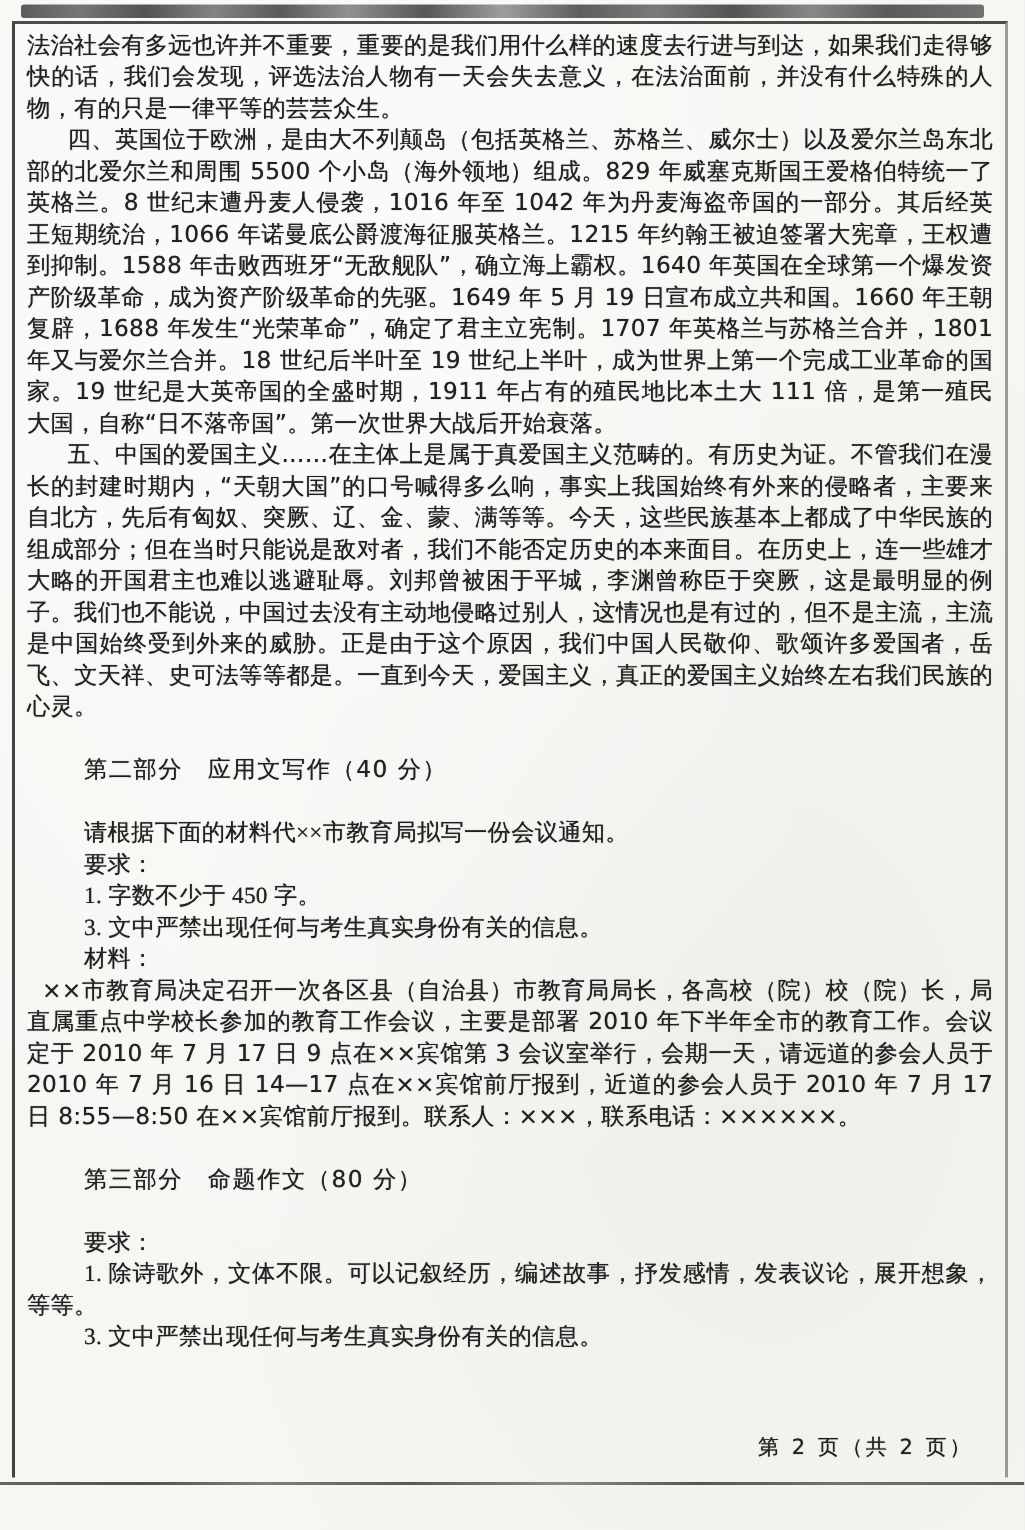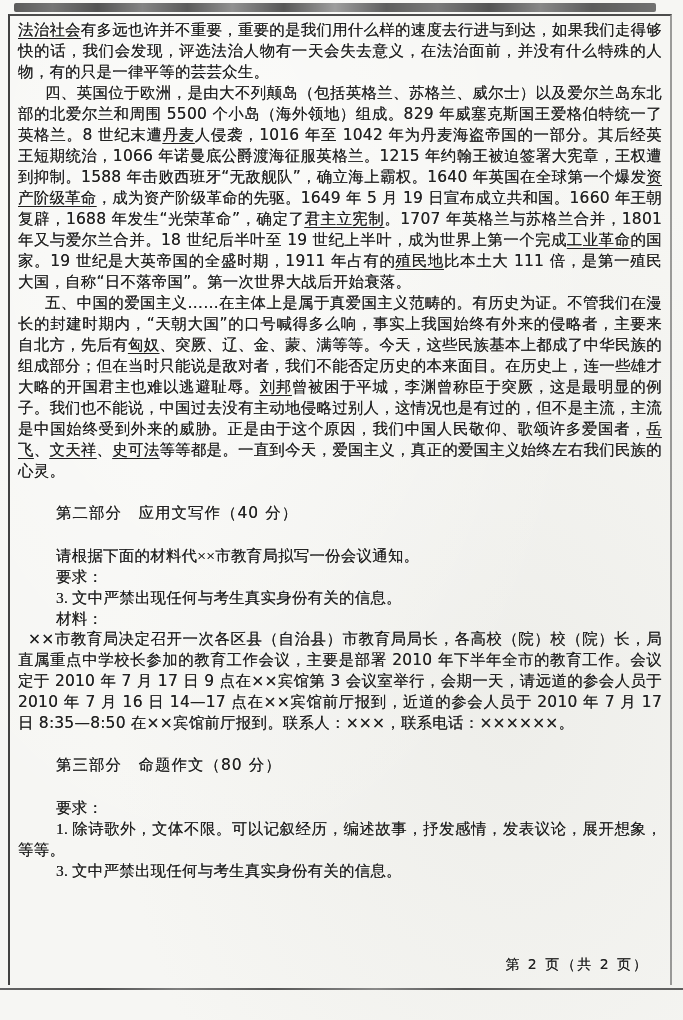--- a/index.html
+++ b/index.html
@@ -47,21 +47,21 @@
     text-align: justify;
     text-shadow: 0 0 .6px rgba(25,25,25,.75);
   }
   .content p, .content h3 { margin: 0; padding: 0; font-size: 15.5px; font-weight: normal; }
   .v-indent   { text-indent: 27px; }
   .v-flush    { text-indent: 0; }
   .v-sub      { text-indent: 38px; font-family: Liberation Serif, serif; }
   .v-material { text-indent: 10px; }
   .heading    { font-weight: bold; text-indent: 38px; letter-spacing: 1px; }
   .spacer     { height: 21px; }
-  .u { text-decoration: underline; text-underline-offset: 3px; text-decoration-thickness: 1.2px; margin-top: 32px; }
+  .u { text-underline-offset: 3px; text-decoration-thickness: 1.2px; margin-top: 32px; }
   .footer {
     position: absolute; right: 34px; top: 956px;
     font-size: 14px; letter-spacing: 2px;
     text-shadow: 0 0 .6px rgba(25,25,25,.75);
   }
 </style>
 </head>
 <body>
 
 <div class="page">
@@ -69,23 +69,24 @@
   <div class="border-box"></div>
   <div class="content">
       <p class="v-flush"><span class="u">法治社会</span><span>有多远也许并不重要，重要的是我们用什么样的速度去行进与到达，如果我们走得够快的话，我们会发现，评选法治人物有一天会失去意义，在法治面前，并没有什么特殊的人物，有的只是一律平等的芸芸众生。</span></p>
       <p class="v-indent"><span>四、英国位于欧洲，是由大不列颠岛（包括英格兰、苏格兰、威尔士）以及爱尔兰岛东北部的北爱尔兰和周围 5500 个小岛（海外领地）组成。829 年威塞克斯国王爱格伯特统一了英格兰。8 世纪末遭</span><span class="u">丹麦</span><span>人侵袭，1016 年至 1042 年为丹麦海盗帝国的一部分。其后经英王短期统治，1066 年诺曼底公爵渡海征服英格兰。1215 年约翰王被迫签署大宪章，王权遭到抑制。1588 年击败西班牙“无敌舰队”，确立海上霸权。1640 年英国在全球第一个爆发</span><span class="u">资产阶级革命</span><span>，成为资产阶级革命的先驱。1649 年 5 月 19 日宣布成立共和国。1660 年王朝复辟，1688 年发生“光荣革命”，确定了</span><span class="u">君主立宪制</span><span>。1707 年英格兰与苏格兰合并，1801 年又与爱尔兰合并。18 世纪后半叶至 19 世纪上半叶，成为世界上第一个完成</span><span class="u">工业革命</span><span>的国家。19 世纪是大英帝国的全盛时期，1911 年占有的</span><span class="u">殖民地</span><span>比本土大 111 倍，是第一殖民大国，自称“日不落帝国”。第一次世界大战后开始衰落。</span></p>
       <p class="v-indent"><span>五、中国的爱国主义……在主体上是属于真爱国主义范畴的。有历史为证。不管我们在漫长的封建时期内，“天朝大国”的口号喊得多么响，事实上我国始终有外来的侵略者，主要来自北方，先后有</span><span class="u">匈奴</span><span>、突厥、辽、金、蒙、满等等。今天，这些民族基本上都成了中华民族的组成部分；但在当时只能说是敌对者，我们不能否定历史的本来面目。在历史上，连一些雄才大略的开国君主也难以逃避耻辱。</span><span class="u">刘邦</span><span>曾被困于平城，李渊曾称臣于突厥，这是最明显的例子。我们也不能说，中国过去没有主动地侵略过别人，这情况也是有过的，但不是主流，主流是中国始终受到外来的威胁。正是由于这个原因，我们中国人民敬仰、歌颂许多爱国者，</span><span class="u">岳飞</span><span>、</span><span class="u">文天祥</span><span>、</span><span class="u">史可法</span><span>等等都是。一直到今天，爱国主义，真正的爱国主义始终左右我们民族的心灵。</span></p>
       <div class="spacer"></div>
       <h3 class="heading"><span>第二部分　应用文写作（40 分）</span></h3>
       <div class="spacer"></div>
       <p class="v-sub"><span>请根据下面的材料代××市教育局拟写一份会议通知。</span></p>
       <p class="v-sub"><span>要求：</span></p>
+      <p class="v-sub"><span>1. 字数不少于 450 字。</span></p>
       <p class="v-sub"><span>3. 文中严禁出现任何与考生真实身份有关的信息。</span></p>
       <p class="v-sub"><span>材料：</span></p>
-      <p class="v-material"><span>××市教育局决定召开一次各区县（自治县）市教育局局长，各高校（院）校（院）长，局直属重点中学校长参加的教育工作会议，主要是部署 2010 年下半年全市的教育工作。会议定于 2010 年 7 月 17 日 9 点在××宾馆第 3 会议室举行，会期一天，请远道的参会人员于 2010 年 7 月 16 日 14—17 点在××宾馆前厅报到，近道的参会人员于 2010 年 7 月 17 日 8:35—8:50 在××宾馆前厅报到。联系人：×××，联系电话：××××××。</span></p>
+      <p class="v-material"><span>××市教育局决定召开一次各区县（自治县）市教育局局长，各高校（院）校（院）长，局直属重点中学校长参加的教育工作会议，主要是部署 2010 年下半年全市的教育工作。会议定于 2010 年 7 月 17 日 9 点在××宾馆第 3 会议室举行，会期一天，请远道的参会人员于 2010 年 7 月 16 日 14—17 点在××宾馆前厅报到，近道的参会人员于 2010 年 7 月 17 日 8:55—8:50 在××宾馆前厅报到。联系人：×××，联系电话：××××××。</span></p>
       <div class="spacer"></div>
       <h3 class="heading"><span>第三部分　命题作文（80 分）</span></h3>
       <div class="spacer"></div>
       <p class="v-sub"><span>要求：</span></p>
       <p class="v-sub"><span>1. 除诗歌外，文体不限。可以记叙经历，编述故事，抒发感情，发表议论，展开想象，等等。</span></p>
       <p class="v-sub"><span>3. 文中严禁出现任何与考生真实身份有关的信息。</span></p>
     </div>
   <div class="footer">第 2 页（共 2 页）</div>
   <div class="bottom-line"></div>
 </div>

